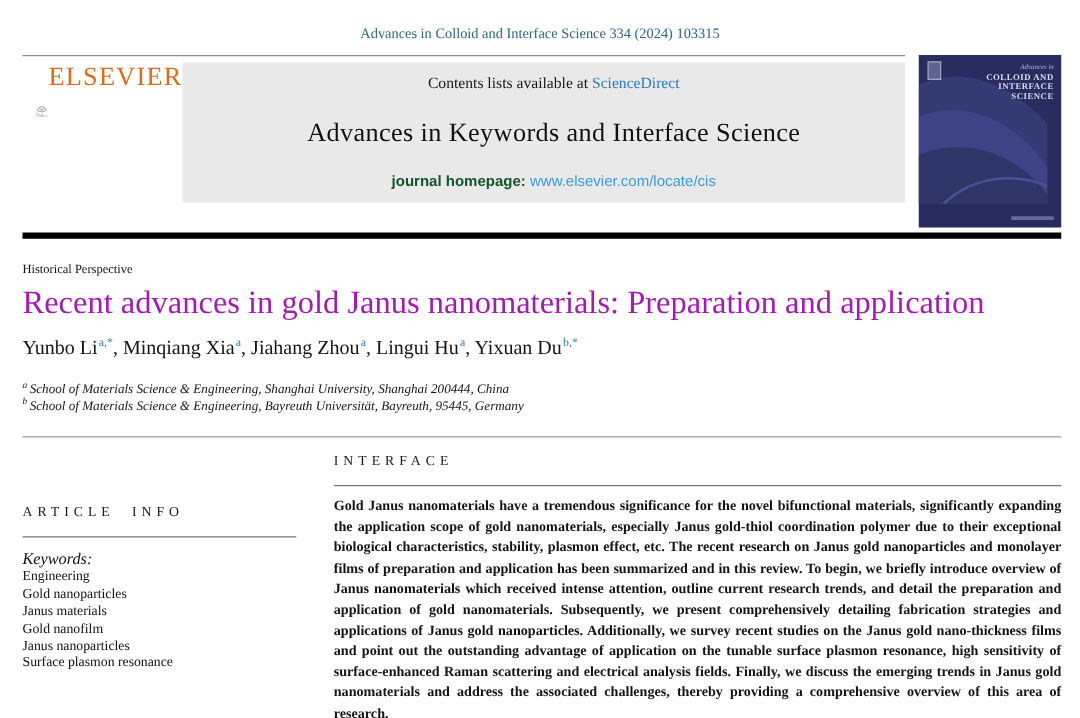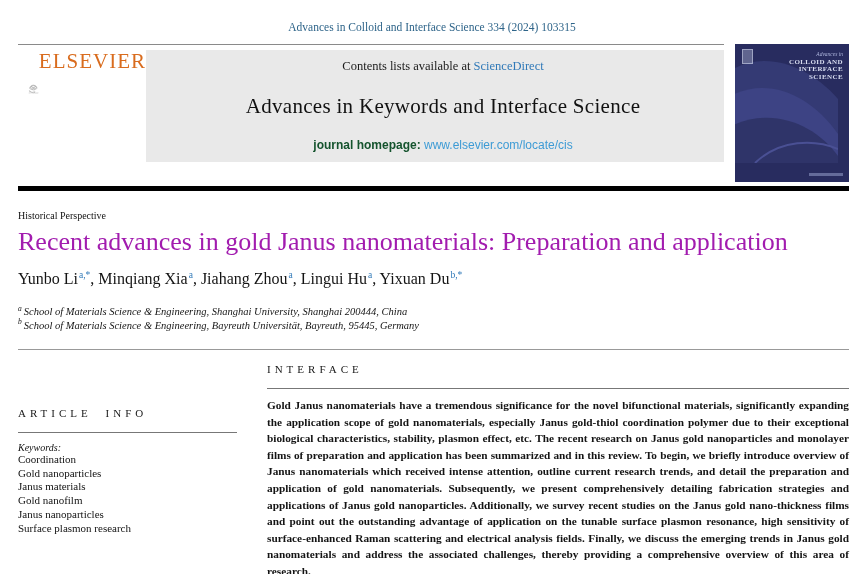--- a/index.html
+++ b/index.html
@@ -158,21 +158,21 @@
     letter-spacing:4px;
     word-spacing:7px;
     color:#181818;
   }
   .col-rule{
     border-top:1px solid #777;
     margin-top:13px;
   }
   .keywords-label{
     margin-top:9px;
-    font-size:10px;
+    font-size:13px;
     font-style:italic;
   }
   .keyword-item{
     font-size:11px;
     line-height:13.8px;
   }
   .abstract-text{
     margin:8px 0 0 0;
     font-size:11.3px;
     line-height:16.6px;
@@ -254,26 +254,26 @@
     </div>
 
   <hr class="rule-full">
 
   <div class="columns">
     <div class="col-left">
       <div class="col-header">ARTICLE INFO</div>
       <div class="col-rule"></div>
       <div class="keywords-label">Keywords:</div>
       <div>
-          <div class="keyword-item">Coordination</div>
+          <div class="keyword-item">Engineering</div>
           <div class="keyword-item">Gold nanoparticles</div>
           <div class="keyword-item">Janus materials</div>
           <div class="keyword-item">Gold nanofilm</div>
           <div class="keyword-item">Janus nanoparticles</div>
-          <div class="keyword-item">Surface plasmon research</div>
+          <div class="keyword-item">Surface plasmon resonance</div>
         </div>
     </div>
     <div class="col-right">
       <div class="col-header">INTERFACE</div>
       <div class="col-rule"></div>
       <p class="abstract-text">Gold Janus nanomaterials have a tremendous significance for the novel bifunctional materials, significantly expanding the application scope of gold nanomaterials, especially Janus gold-thiol coordination polymer due to their exceptional biological characteristics, stability, plasmon effect, etc. The recent research on Janus gold nanoparticles and monolayer films of preparation and application has been summarized and in this review. To begin, we briefly introduce overview of Janus nanomaterials which received intense attention, outline current research trends, and detail the preparation and application of gold nanomaterials. Subsequently, we present comprehensively detailing fabrication strategies and applications of Janus gold nanoparticles. Additionally, we survey recent studies on the Janus gold nano-thickness films and point out the outstanding advantage of application on the tunable surface plasmon resonance, high sensitivity of surface-enhanced Raman scattering and electrical analysis fields. Finally, we discuss the emerging trends in Janus gold nanomaterials and address the associated challenges, thereby providing a comprehensive overview of this area of research.</p>
     </div>
   </div>
 
   <div class="bottom-rule"></div>

